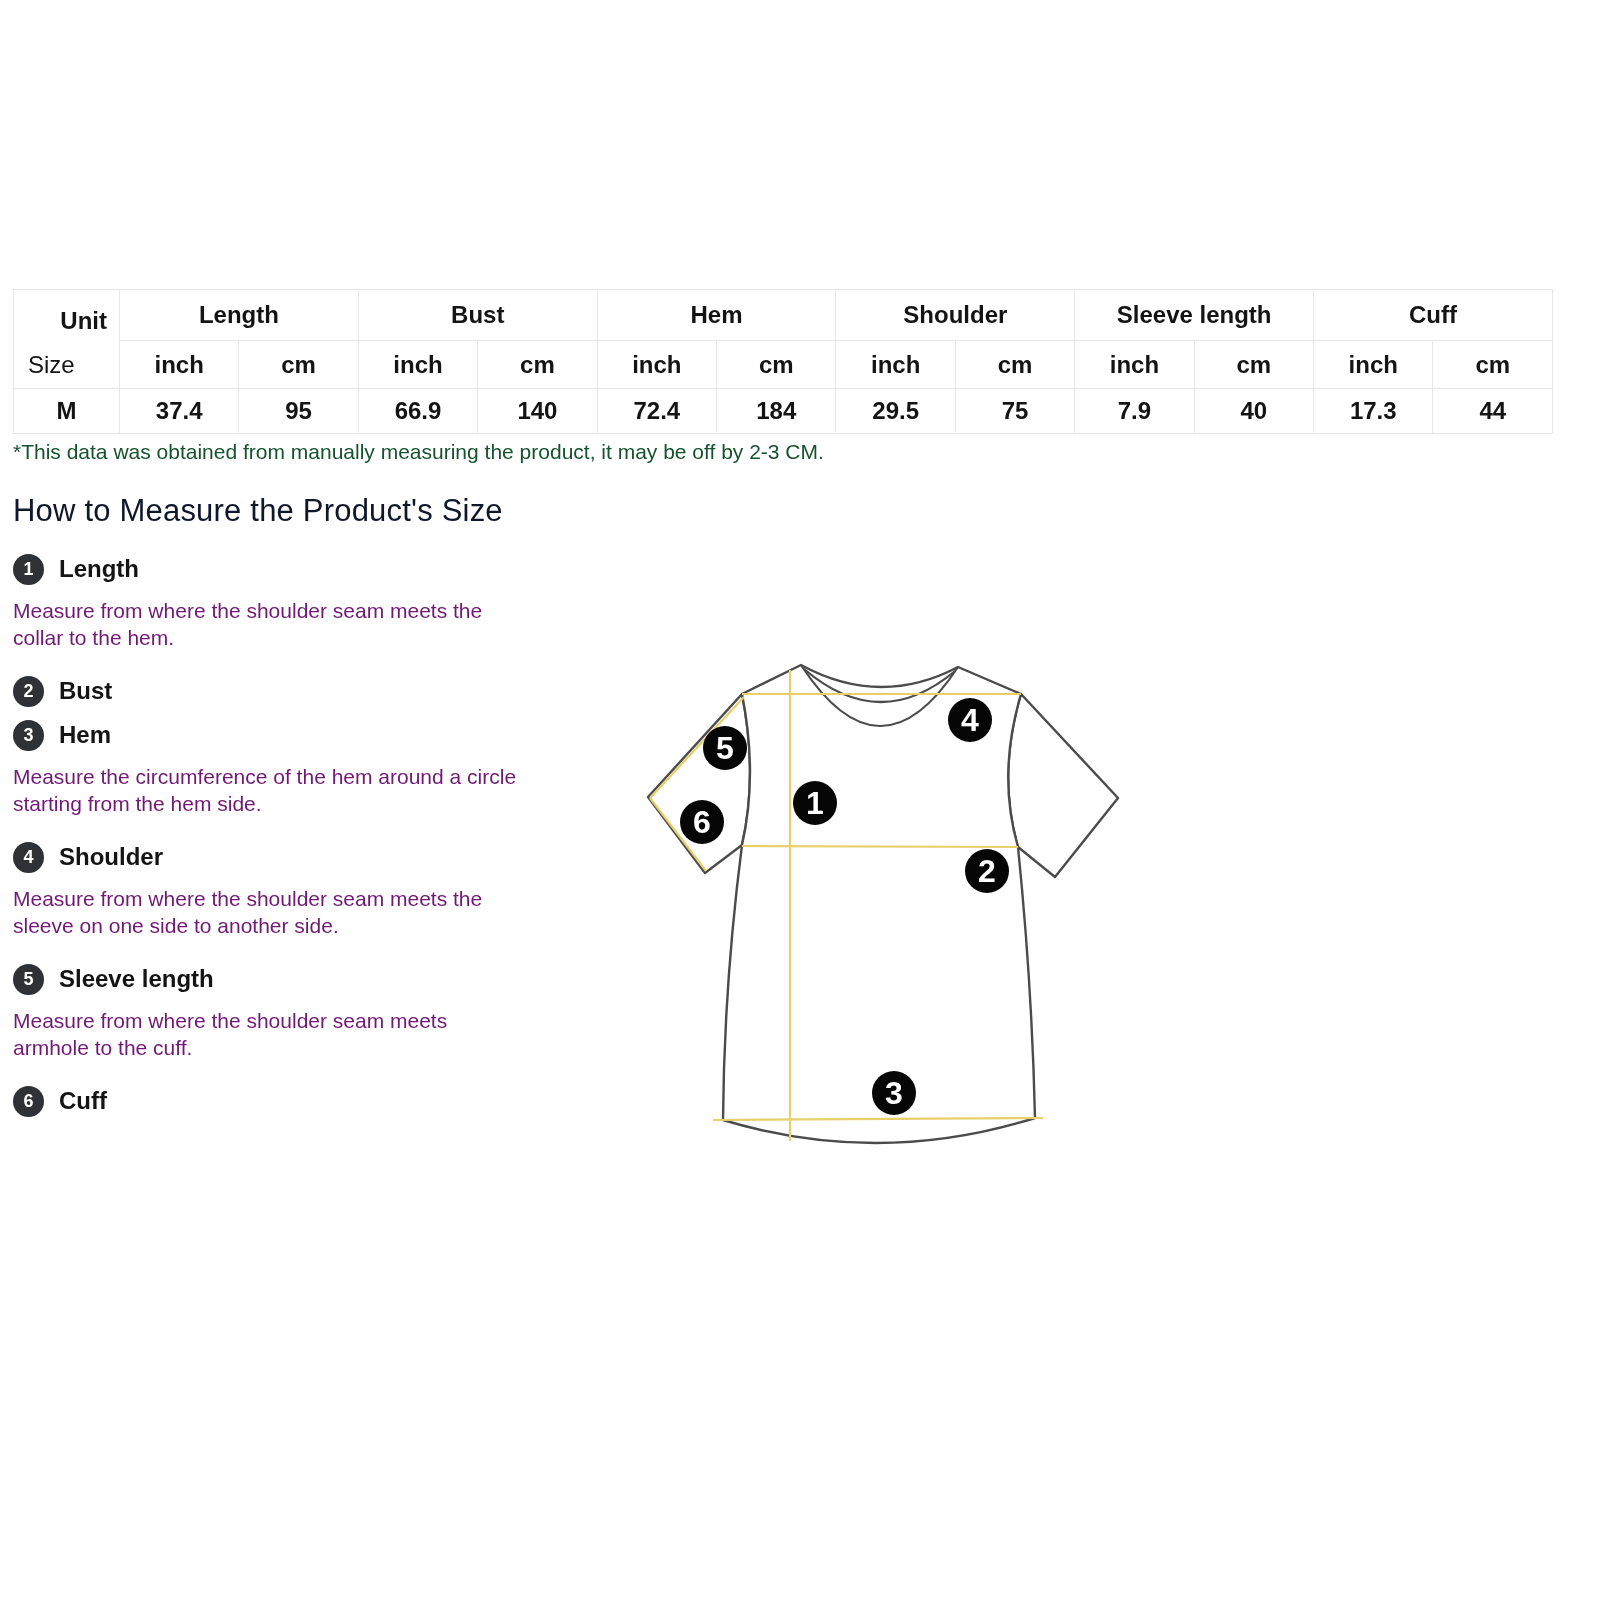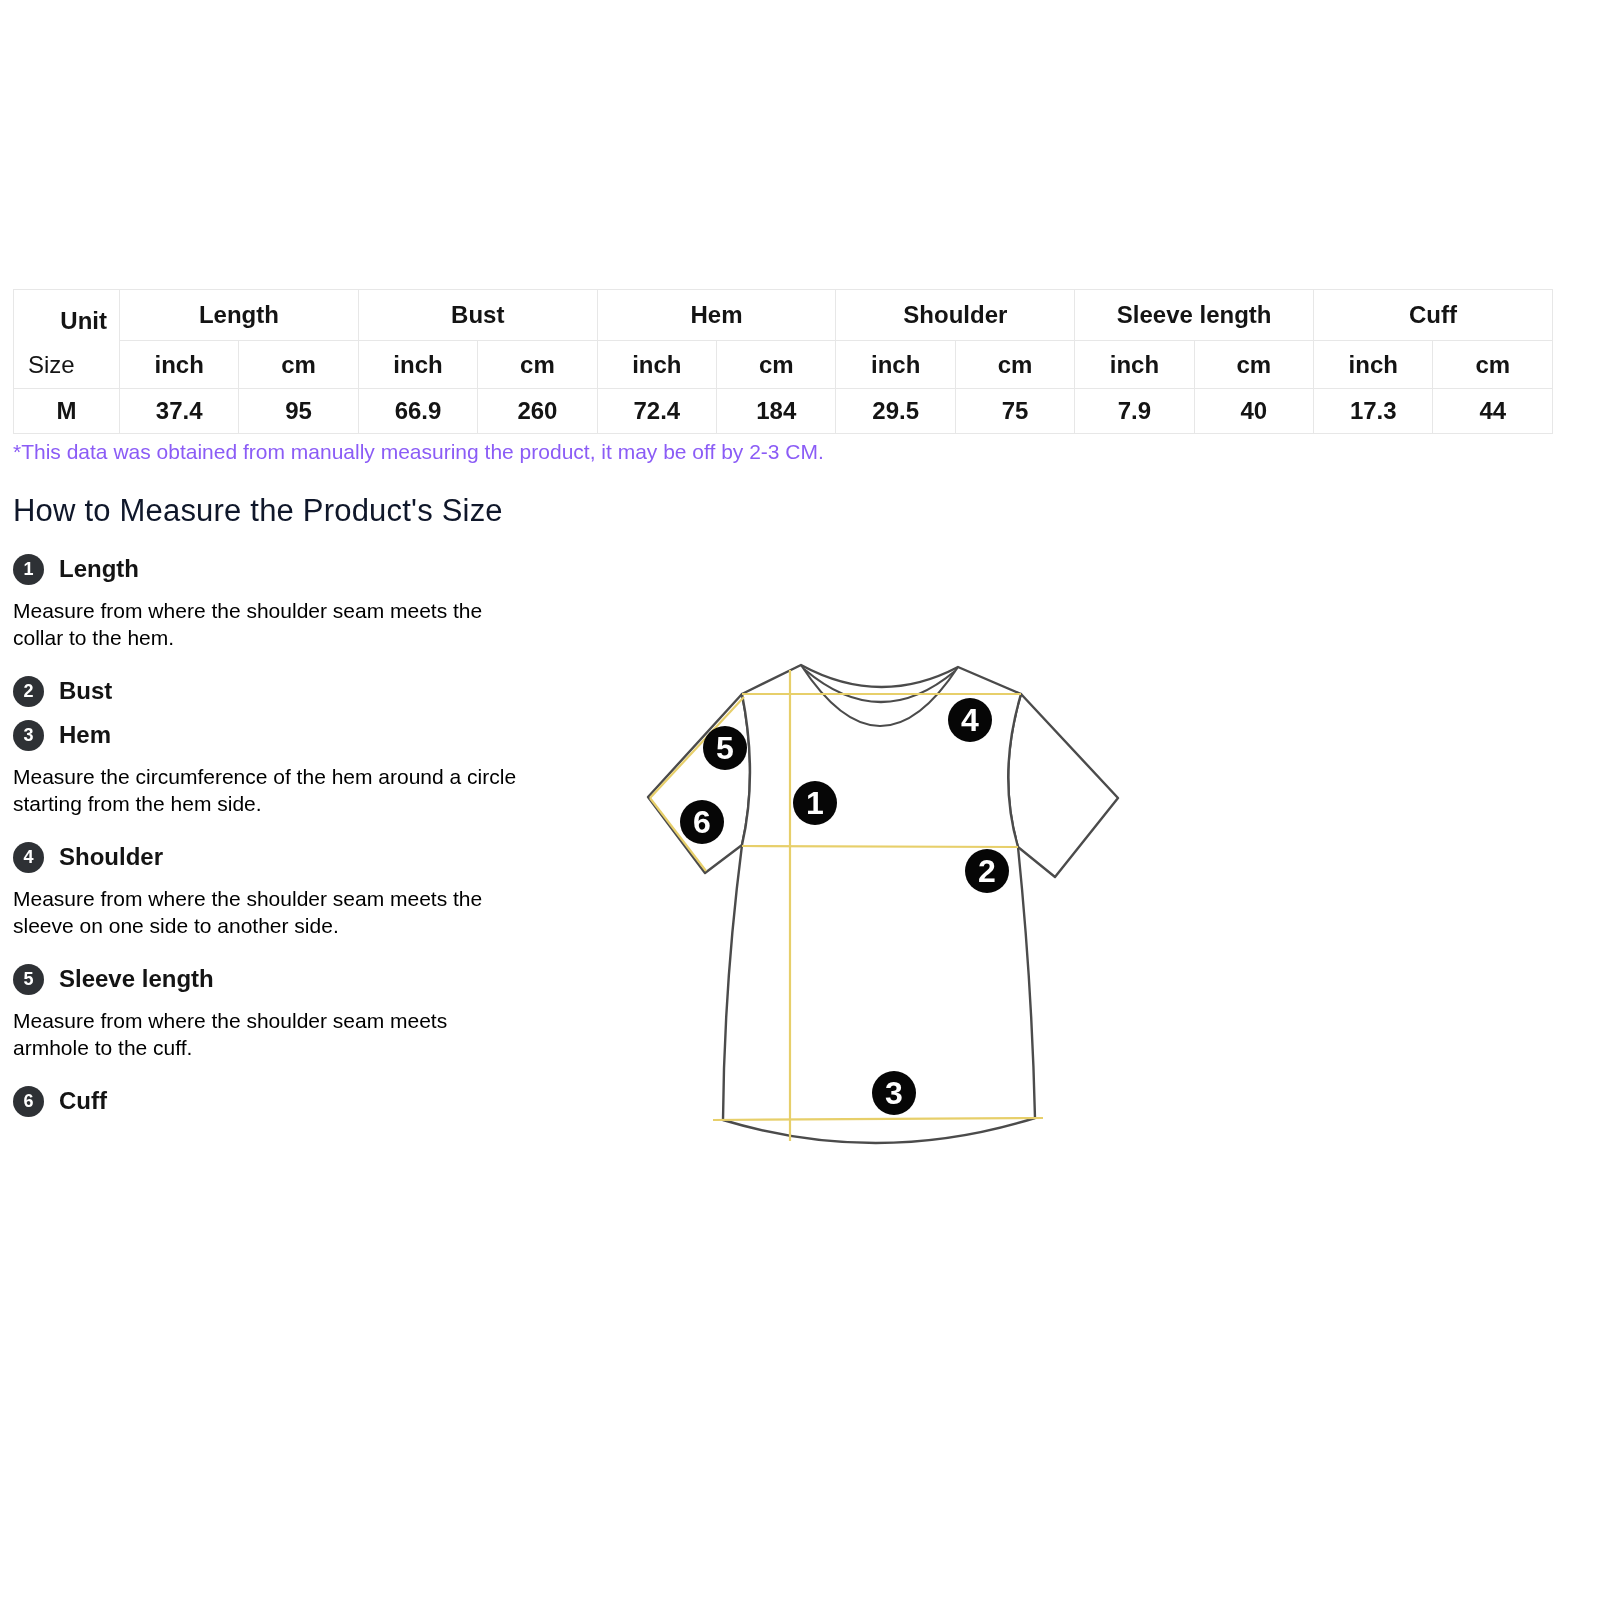--- a/index.html
+++ b/index.html
@@ -26,33 +26,33 @@
   .size-table tr.r3 td { height:45px; }
   .corner-cell {
     position:relative;
     background-image:linear-gradient(to bottom right,
       transparent calc(50% - 1px), #dcdcdc calc(50% - 1px),
       #dcdcdc calc(50% + 1px), transparent calc(50% + 1px));
   }
   .corner-unit { position:absolute; top:17px; right:12px; font-weight:bold; }
   .corner-size { position:absolute; bottom:9px; left:14px; font-weight:normal; }
 
-  .note { position:absolute; left:13px; top:440px; font-size:21px; color:#8b5cf6; }
+  .note { position:absolute; left:13px; top:440px; font-size:21px; color:#14532d; }
 
   
   .howto-title { position:absolute; left:13px; top:493px; font-size:31px; font-weight:400; color:#0f172a; letter-spacing:0.2px; }
   .howto-list { position:absolute; left:13px; top:553px; width:585px; }
   .howto-item .head { display:flex; align-items:center; gap:15px; height:32px; margin-bottom:12px; }
   .badge {
     width:31px; height:31px; border-radius:50%; background:#2e3135; color:#ffffff;
     font-size:18px; font-weight:bold; display:flex; align-items:center; justify-content:center;
     flex:0 0 31px;
   }
   .item-label { font-size:24px; font-weight:600; color:#141414; }
-  .item-desc { font-size:21px; line-height:27px; color:#000000; white-space:pre-line; margin-bottom:24px; }
+  .item-desc { font-size:21px; line-height:27px; color:#701a75; white-space:pre-line; margin-bottom:24px; }
 
   
   .diagram { position:absolute; left:600px; top:620px; width:560px; height:560px; }
   .marker-num { font-size:32px; font-weight:bold; fill:#ffffff; text-anchor:middle;
                 font-family:"Liberation Sans","DejaVu Sans",sans-serif; }
 </style>
 </head>
 <body>
 
 <div class="page">
@@ -98,21 +98,21 @@
       <th>inch</th>
       <th>cm</th>
       <th>inch</th>
       <th>cm</th>
     </tr>
     <tr class="r3">
       <td>M</td>
       <td>37.4</td>
       <td>95</td>
       <td>66.9</td>
-      <td>260</td>
+      <td>140</td>
       <td>72.4</td>
       <td>184</td>
       <td>29.5</td>
       <td>75</td>
       <td>7.9</td>
       <td>40</td>
       <td>17.3</td>
       <td>44</td>
     </tr>
   </tbody>

